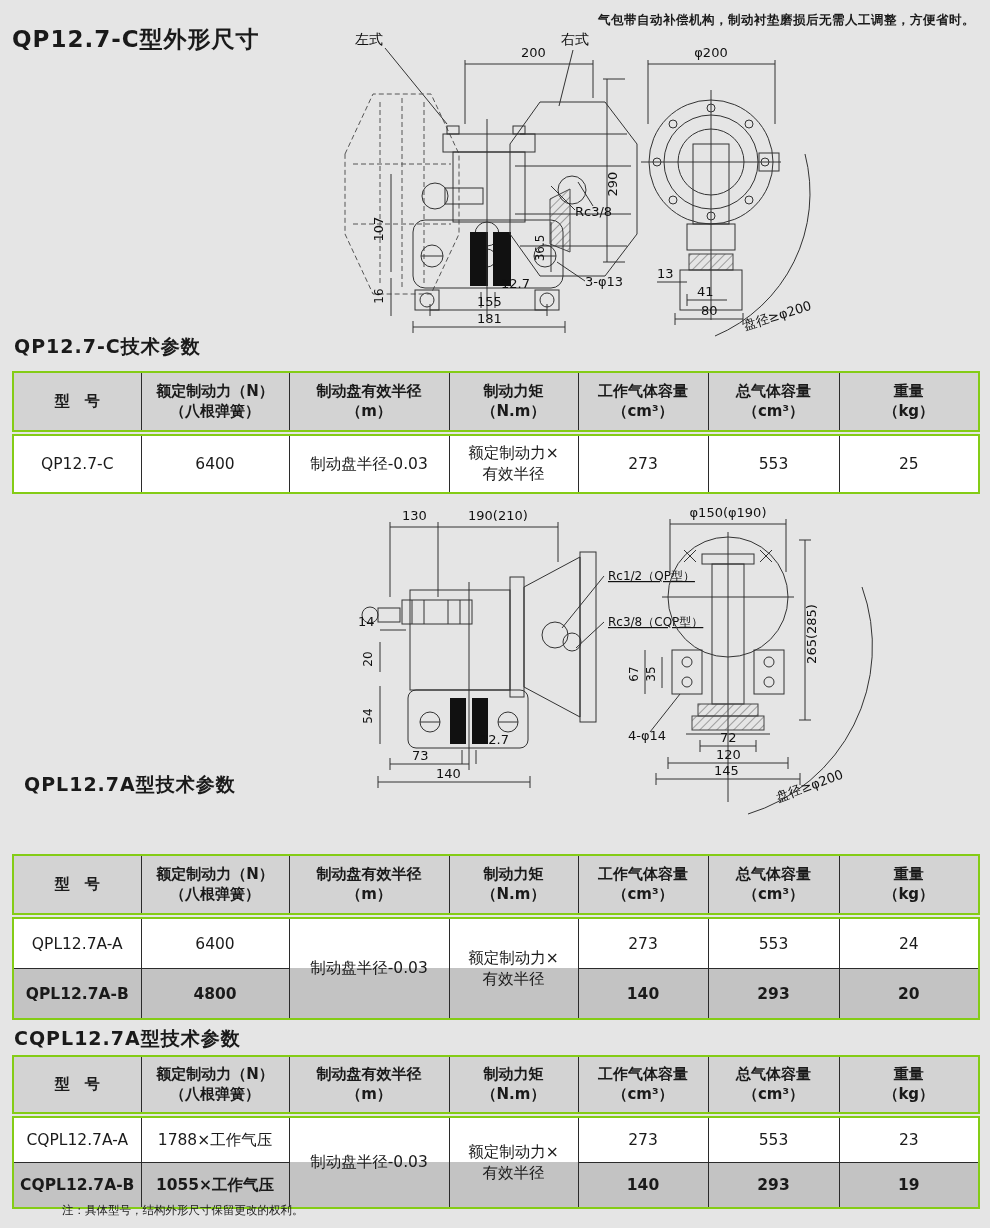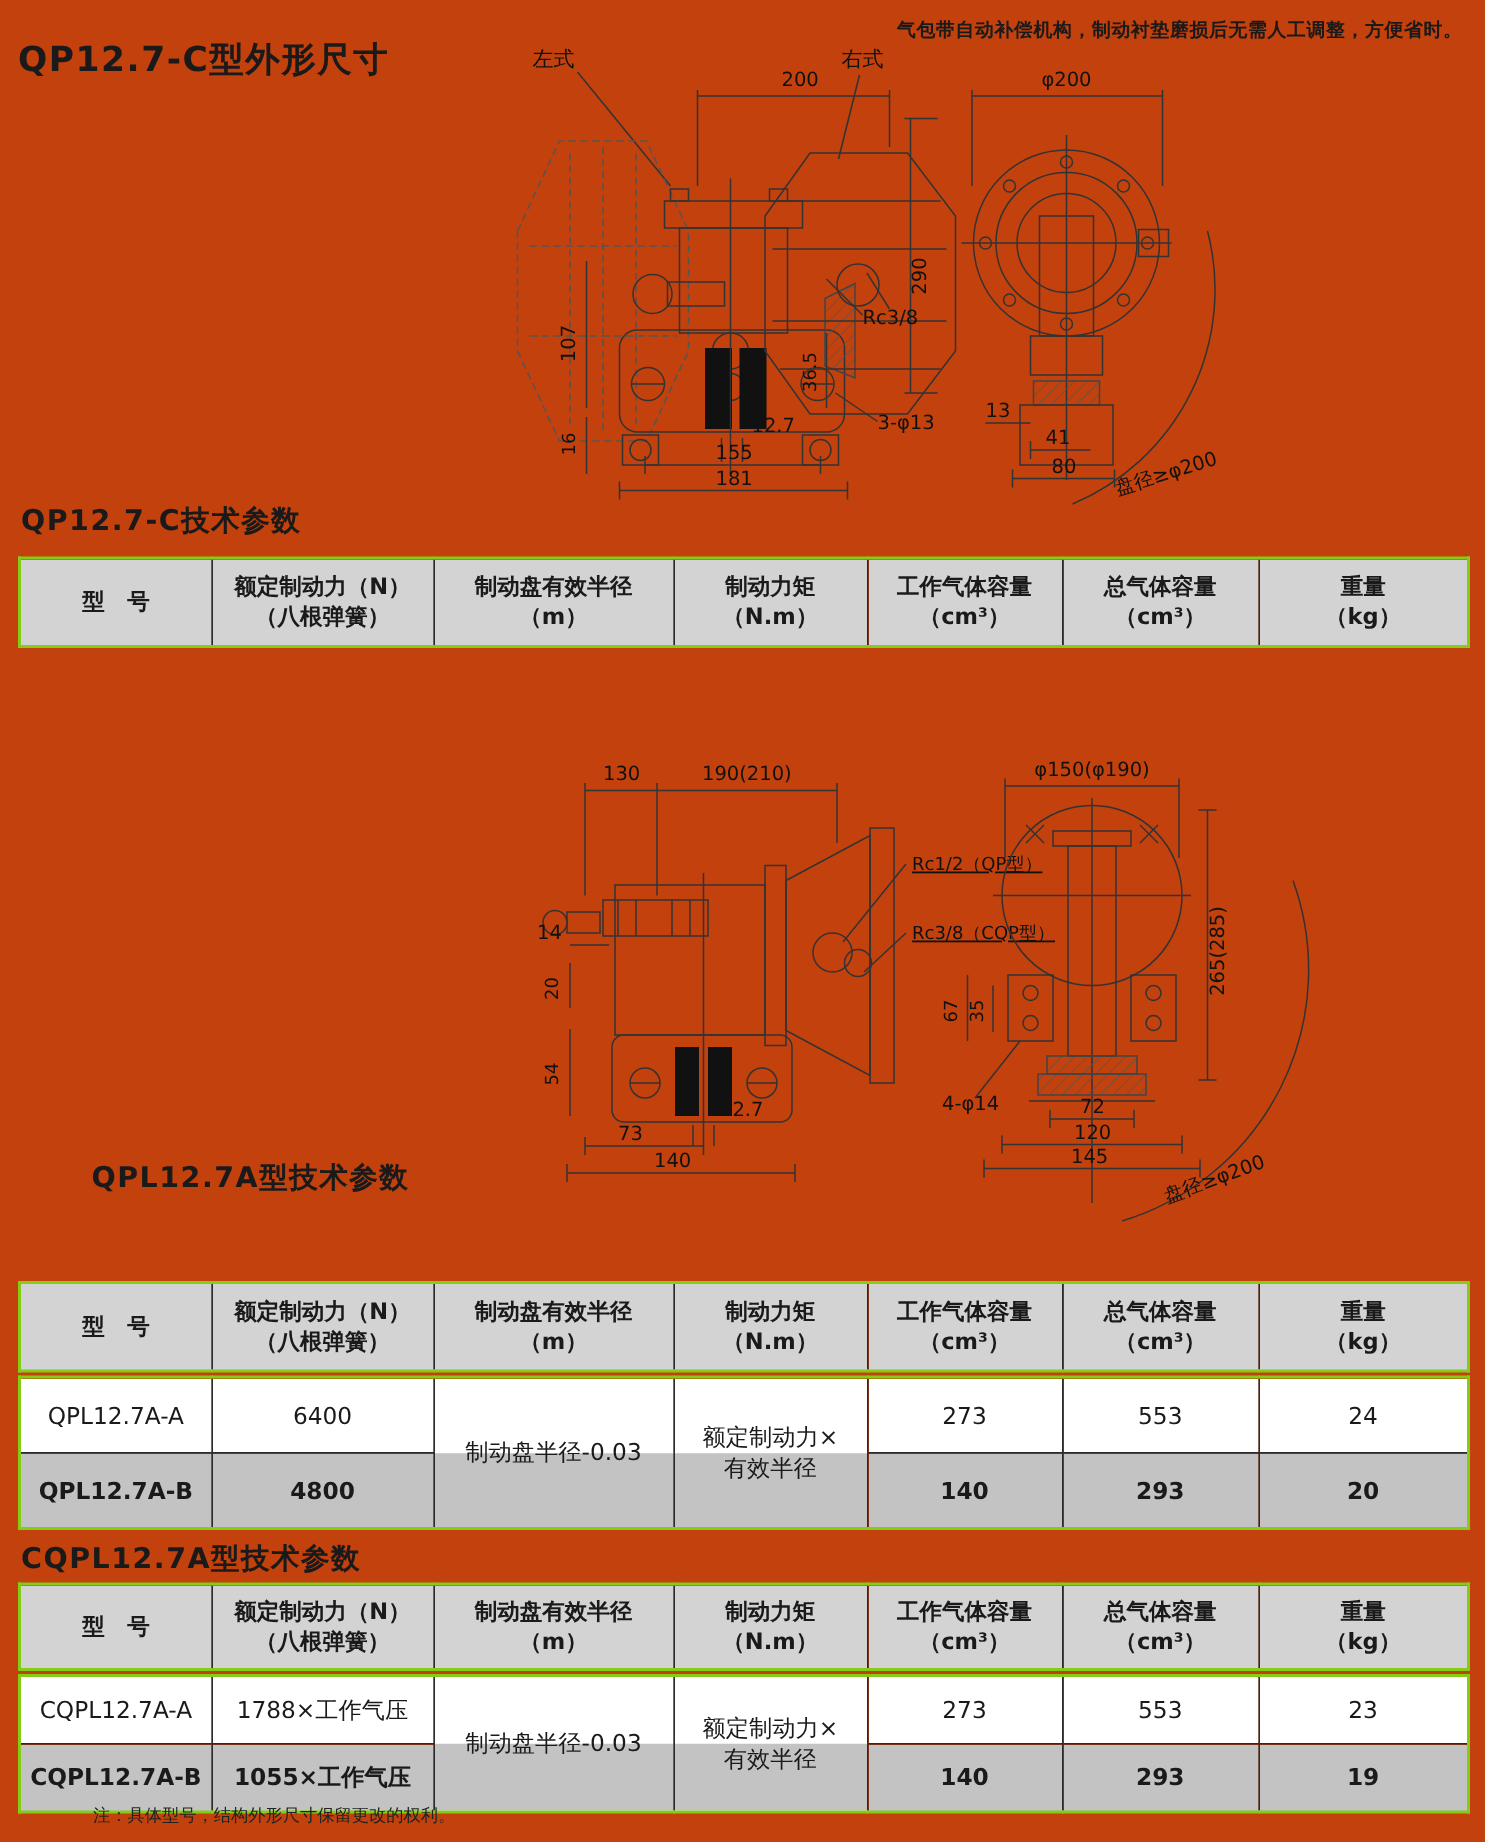--- a/index.html
+++ b/index.html
@@ -1,17 +1,17 @@
 <!DOCTYPE html>
 <html><head>
 <meta charset="utf-8">
 <style>
   html,body{margin:0;padding:0;background:#ffffff;}
   body{font-family:"DejaVu Sans","Liberation Sans",sans-serif;color:#1a1a1a;}
-  .page{position:relative;width:990px;height:1228px;background:#c2410c;overflow:hidden;}
+  .page{position:relative;width:990px;height:1228px;background:#e5e5e5;overflow:hidden;}
 
   .note-top{position:absolute;left:598px;top:12px;width:388px;font-size:12.5px;font-weight:bold;letter-spacing:.5px;}
   .h1{position:absolute;font-size:23px;font-weight:bold;letter-spacing:1px;}
   .h2{position:absolute;font-size:19px;font-weight:bold;letter-spacing:1px;}
   .note-bottom{position:absolute;left:14px;top:1203px;font-size:11.5px;color:#222;margin-left:48px;}
 
   .tblwrap{position:absolute;width:966px;}
   table{border-collapse:collapse;table-layout:fixed;width:966px;}
   table.body-tbl{margin-top:2px;}
   th,td{border:1px solid #2b2b2b;text-align:center;vertical-align:middle;padding:0 3px;overflow:hidden;}
@@ -192,20 +192,45 @@
               <span>（cm³）</span>
             </th>
         <th class="two-line">
               <span>总气体容量</span>
               <span>（cm³）</span>
             </th>
         <th class="two-line">
               <span>重量</span>
               <span>（kg）</span>
             </th>
+      </tr>
+    </tbody>
+      </table>
+    <table class="body-tbl">
+      <colgroup>
+          <col style="width:128px">
+          <col style="width:148px">
+          <col style="width:160px">
+          <col style="width:129px">
+          <col style="width:130px">
+          <col style="width:131px">
+          <col style="width:140px">
+        </colgroup>
+      <tbody>
+          <tr class="brow-t1">
+        <td>QP12.7-C</td>
+        <td>6400</td>
+        <td>制动盘半径-0.03</td>
+        <td class="two-line">
+              <span>额定制动力×</span>
+              <span>有效半径</span>
+            </td>
+        <td>273</td>
+        <td>553</td>
+        <td>25</td>
       </tr>
     </tbody>
       </table>
   </div>
 
 
   <svg style="left:350px;top:502px;" width="635" height="315" viewBox="0 0 635 315">
     <defs>
       <pattern id="hatch2" width="6" height="6" patternUnits="userSpaceOnUse" patternTransform="rotate(45)">
         <line x1="0" y1="0" x2="0" y2="6" stroke="#555" stroke-width="1"></line>
@@ -301,21 +326,21 @@
     <line x1="438" y1="255" x2="438" y2="267" class="ln"></line>
     <text x="366" y="257" class="dimb">120</text>
     <line x1="306" y1="277" x2="450" y2="277" class="ln"></line>
     <line x1="306" y1="271" x2="306" y2="283" class="ln"></line>
     <line x1="450" y1="271" x2="450" y2="283" class="ln"></line>
     <text x="364" y="273" class="dimb">145</text>
     <path d="M 512 85 A 175 175 0 0 1 398 312" class="ln"></path>
     <text x="428" y="300" class="dimb" transform="rotate(-20 428 300)">盘径≥φ200</text>
   </svg>
 
-  <div class="h2" style="left:24px;top:772px;margin-left:37px;">QPL12.7A型技术参数</div>
+  <div class="h2" style="left:24px;top:772px;">QPL12.7A型技术参数</div>
 
   <div class="tblwrap" style="left:12px;top:854px;">
     <table class="head-tbl">
       <colgroup>
           <col style="width:128px">
           <col style="width:148px">
           <col style="width:160px">
           <col style="width:129px">
           <col style="width:130px">
           <col style="width:131px">

